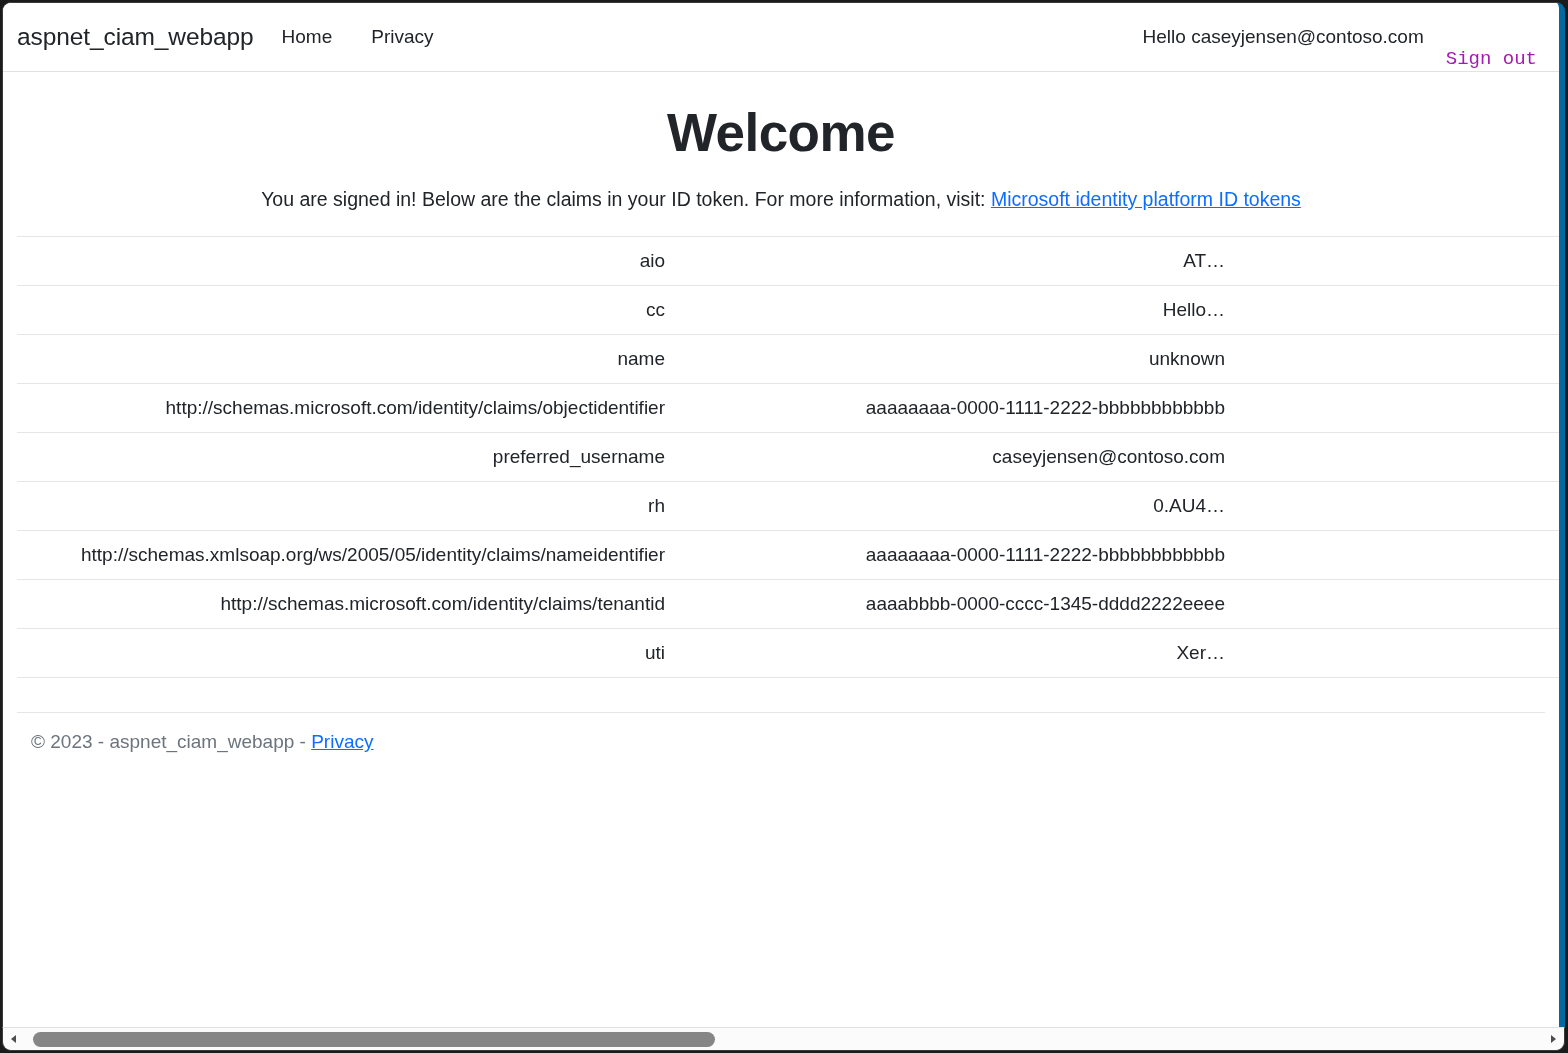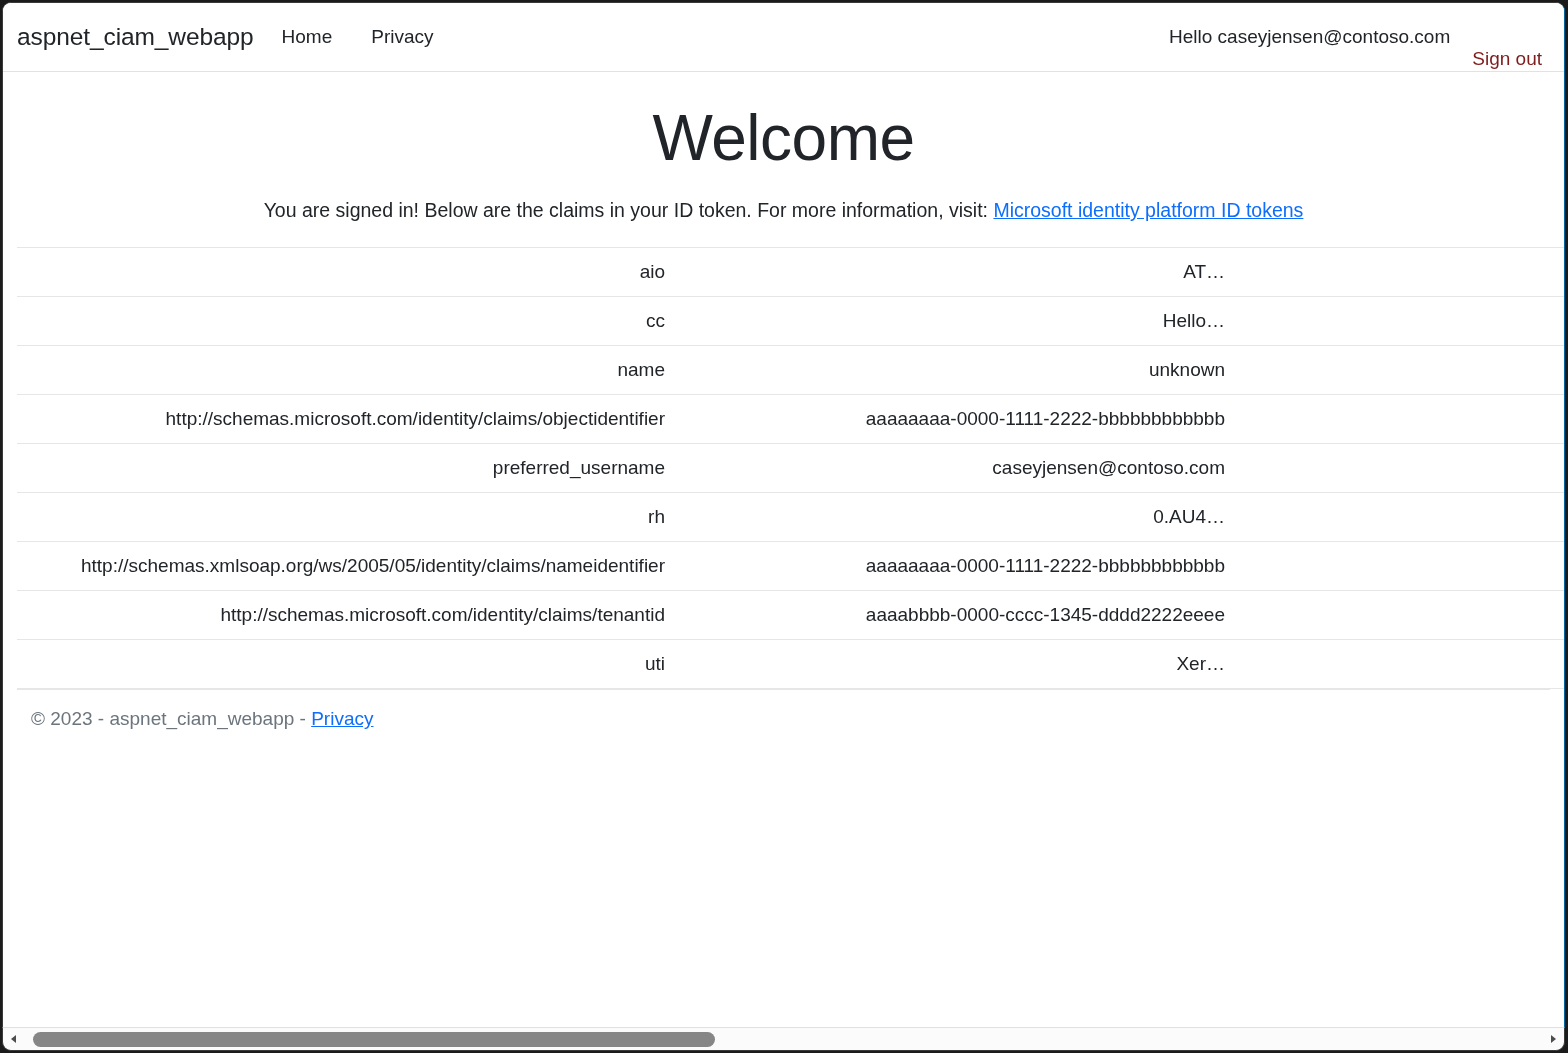--- a/index.html
+++ b/index.html
@@ -30,21 +30,21 @@
     left: 2px;
     top: 2px;
     width: 1563px;
     height: 1025px;
     background: #ffffff;
     border-top-left-radius: 9px;
     border-top-right-radius: 9px;
     overflow: hidden;
     box-sizing: border-box;
     border-left: 1px solid #3a3a3a;
-    border-right: 1px solid #0369a1;
+    border-right: 6px solid #0369a1;
     border-top: 1px solid #3a3a3a;
   }
 
   
   .navbar {
     position: relative;
     height: 69px;
     box-sizing: border-box;
     border-bottom: 1px solid #e2e2e2;
     background: #ffffff;
@@ -79,40 +79,40 @@
     padding-right: 6px;
   }
   .nav-greeting {
     font-size: 19px;
     color: #212529;
     white-space: nowrap;
     text-decoration: none;
   }
   .signout-btn {
     font-size: 19px;
-    color: #7f1d1d;
+    color: #a21caf;
     background: none;
     border: none;
     padding: 0;
     cursor: pointer;
     white-space: nowrap;
-    font-family: Liberation Sans, sans-serif;
+    font-family: Liberation Mono, monospace;
     margin-top: 44px;
   }
 
   
   .content-wrap {
     position: relative;
     padding: 0 14px;
     background: #ffffff;
   }
   .page-title {
     text-align: center;
-    font-size: 64px;
-    font-weight: 400;
+    font-size: 53px;
+    font-weight: 700;
     line-height: 1;
     color: #212529;
     margin: 34px 0 0 0;
     letter-spacing: -0.5px;
   }
   .lead {
     text-align: center;
     font-size: 19.5px;
     color: #212529;
     margin: 28px 0 8px 0;
@@ -158,20 +158,21 @@
   
   .learn-line {
     text-align: center;
     font-size: 19.5px;
     color: #212529;
     margin: 34px 0 0 0;
   }
 
   
   .footer {
+    margin-top: 34px;
     border-top: 1px solid #e6e6e6;
     background: #ffffff;
     padding: 18px 14px 18px 14px;
     font-size: 19px;
     color: #6c757d;
   }
   .footer a {
     color: #0d6efd;
     text-decoration: underline;
   }

